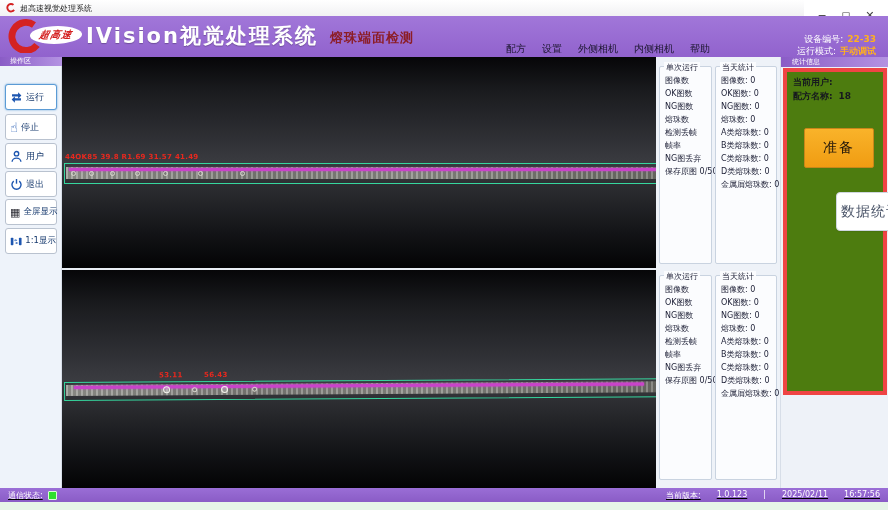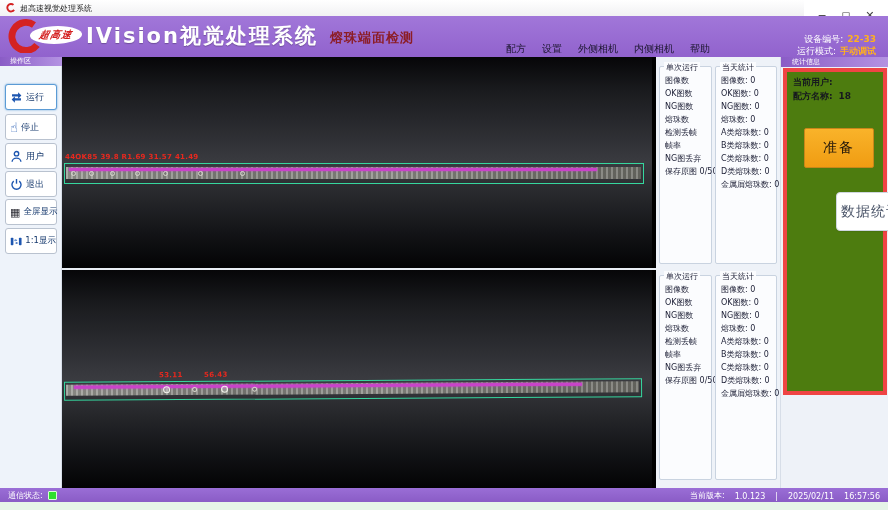--- a/index.html
+++ b/index.html
@@ -35,21 +35,21 @@
   .side-btn{left:5px;width:52px;height:26px;background:#fff;border:1px solid #b9c2cf;border-radius:3px;
             display:flex;align-items:center;justify-content:flex-start;padding-left:4px;box-sizing:border-box;
             gap:3px;cursor:pointer;}
   .side-btn.active{border:1px solid #5b9bd5;box-shadow:0 0 2px #5b9bd5;}
   .side-btn .lbl{font-size:9px;color:#173a6e;white-space:nowrap;}
   .icon-glyph{font-size:13px;color:#1d56b0;line-height:1;}
   .icon-dark{color:#2b2b33;}
 
   
   .cam-wrap{left:62px;top:57px;width:594px;height:431px;background:#000;}
-  .cam-panel{left:0;width:590px;overflow:hidden;background:#86efac;}
+  .cam-panel{left:0;width:652px;overflow:hidden;background:#86efac;}
   .cam-img{left:0;top:0;right:0;bottom:0;
     background:linear-gradient(180deg,#060608 0%,#1a1b1e 16%,#303136 40%,#3a3b40 50%,#2b2c30 62%,#121316 84%,#030304 100%);}
   .cam-divider{left:62px;top:268px;width:594px;height:2px;background:#e8edf3;}
   .strip-rect{border:1px solid #36d69e;box-sizing:border-box;}
   .strip-body{background:
      repeating-linear-gradient(90deg,rgba(255,255,255,.18) 0 2px,rgba(0,0,0,.12) 2px 5px),
      linear-gradient(90deg,#9a9a94,#7f7f7a 30%,#8e8e88 55%,#777770 80%,#6e6e68);}
   .strip-magenta{background:#c943c9;box-shadow:0 0 2px #c943c9;}
   .bead-ring{position:absolute;width:5px;height:5px;border:1px solid #d6d6cc;border-radius:50%;box-sizing:border-box;}
   .bead-ring.bright{border-color:#f2f2ea;background:rgba(255,255,255,.25);}
@@ -71,24 +71,24 @@
   .info-kv .val{font-weight:bold;color:#16181f;margin-left:6px;}
   .btn-prepare{left:17px;top:56px;width:68px;height:38px;background:linear-gradient(#f9b32a,#f09c12);
                border:1px solid #c8861a;border-radius:2px;font-size:14px;color:#21160a;
                display:flex;align-items:center;justify-content:center;letter-spacing:2px;cursor:pointer;}
   .btn-data{left:17px;top:120px;width:68px;height:37px;background:#fff;border:1px solid #cfd6df;border-radius:4px;
             font-size:14px;color:#4a5468;display:flex;align-items:center;justify-content:center;
             letter-spacing:1px;box-shadow:0 1px 1px rgba(0,0,0,.08);cursor:pointer;margin-left:32px;}
 
   
   .statusbar{left:0;top:488px;width:888px;height:14px;background:linear-gradient(#9a6ed6,#8a5cc6);
-             display:flex;align-items:center;box-sizing:border-box;padding:0 8px;}
+             display:flex;align-items:center;box-sizing:border-box;padding:0 8px;text-decoration:underline;}
   .status-label{font-size:8px;color:#fff;}
   .comm-dot{width:7px;height:7px;background:#2ee02e;border:1px solid #d8ffd8;margin-left:5px;border-radius:1px;}
-  .status-right{margin-left:auto;display:flex;align-items:flex-end;gap:10px;font-size:8px;color:#fff;}
+  .status-right{margin-left:auto;display:flex;align-items:flex-start;gap:16px;font-size:8px;color:#fff;}
   .pale-band{left:0;top:502px;width:888px;height:8px;background:#e6f4e8;}
   .bottom-white{left:0;top:510px;width:888px;height:12px;background:#fff;}
 </style>
 </head>
 <body>
 
 <div id="stage">
 
   <div class="abs titlebar">
     <svg width="10" height="10" viewBox="0 0 16 16">

